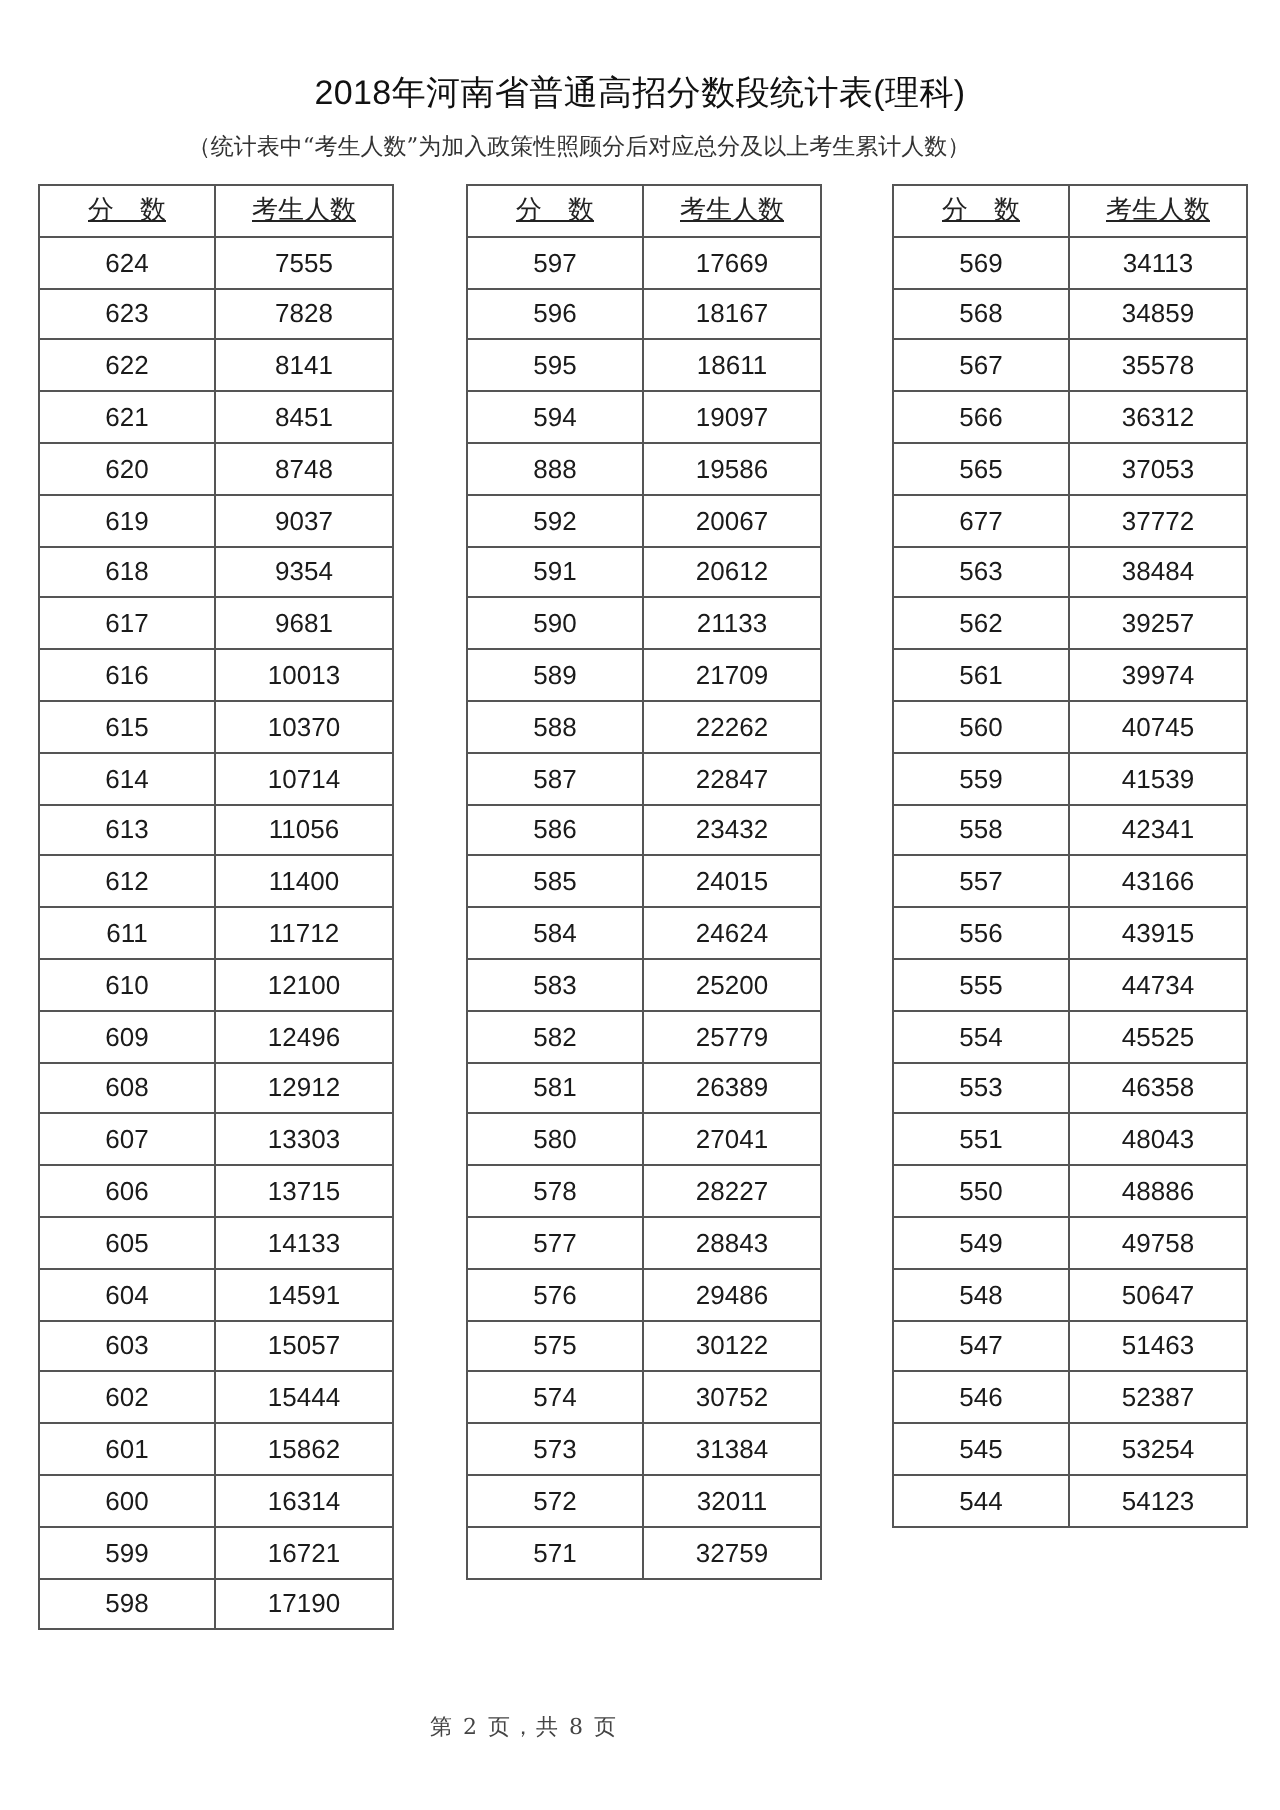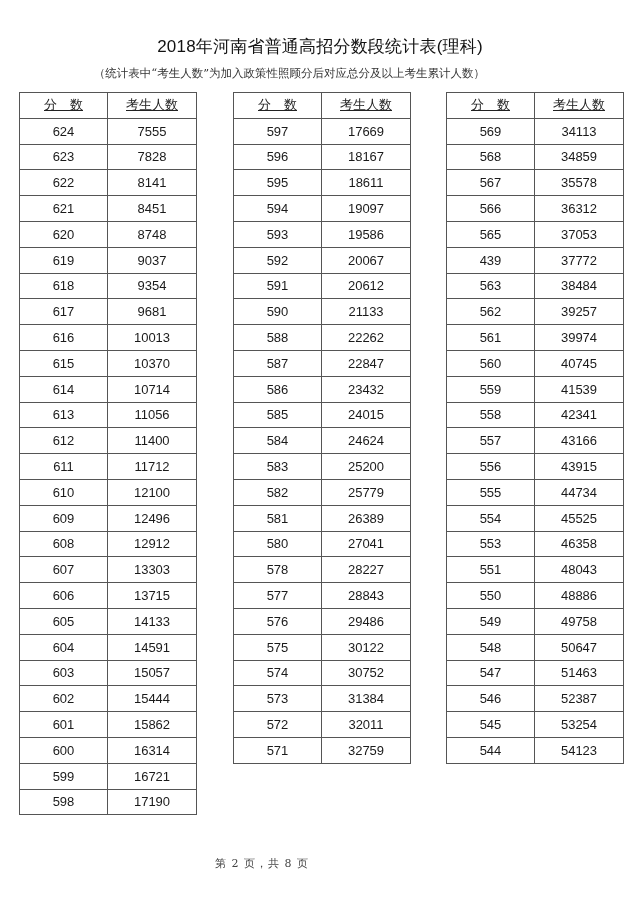--- a/index.html
+++ b/index.html
@@ -190,34 +190,38 @@
       </tr>
       <tr>
         <td>595</td>
         <td>18611</td>
       </tr>
       <tr>
         <td>594</td>
         <td>19097</td>
       </tr>
       <tr>
-        <td>593</td>
+        <td>888</td>
         <td>19586</td>
       </tr>
       <tr>
         <td>592</td>
         <td>20067</td>
       </tr>
       <tr>
         <td>591</td>
         <td>20612</td>
       </tr>
       <tr>
         <td>590</td>
         <td>21133</td>
+      </tr>
+      <tr>
+        <td>589</td>
+        <td>21709</td>
       </tr>
       <tr>
         <td>588</td>
         <td>22262</td>
       </tr>
       <tr>
         <td>587</td>
         <td>22847</td>
       </tr>
       <tr>
@@ -309,21 +313,21 @@
       </tr>
       <tr>
         <td>566</td>
         <td>36312</td>
       </tr>
       <tr>
         <td>565</td>
         <td>37053</td>
       </tr>
       <tr>
-        <td>439</td>
+        <td>677</td>
         <td>37772</td>
       </tr>
       <tr>
         <td>563</td>
         <td>38484</td>
       </tr>
       <tr>
         <td>562</td>
         <td>39257</td>
       </tr>

